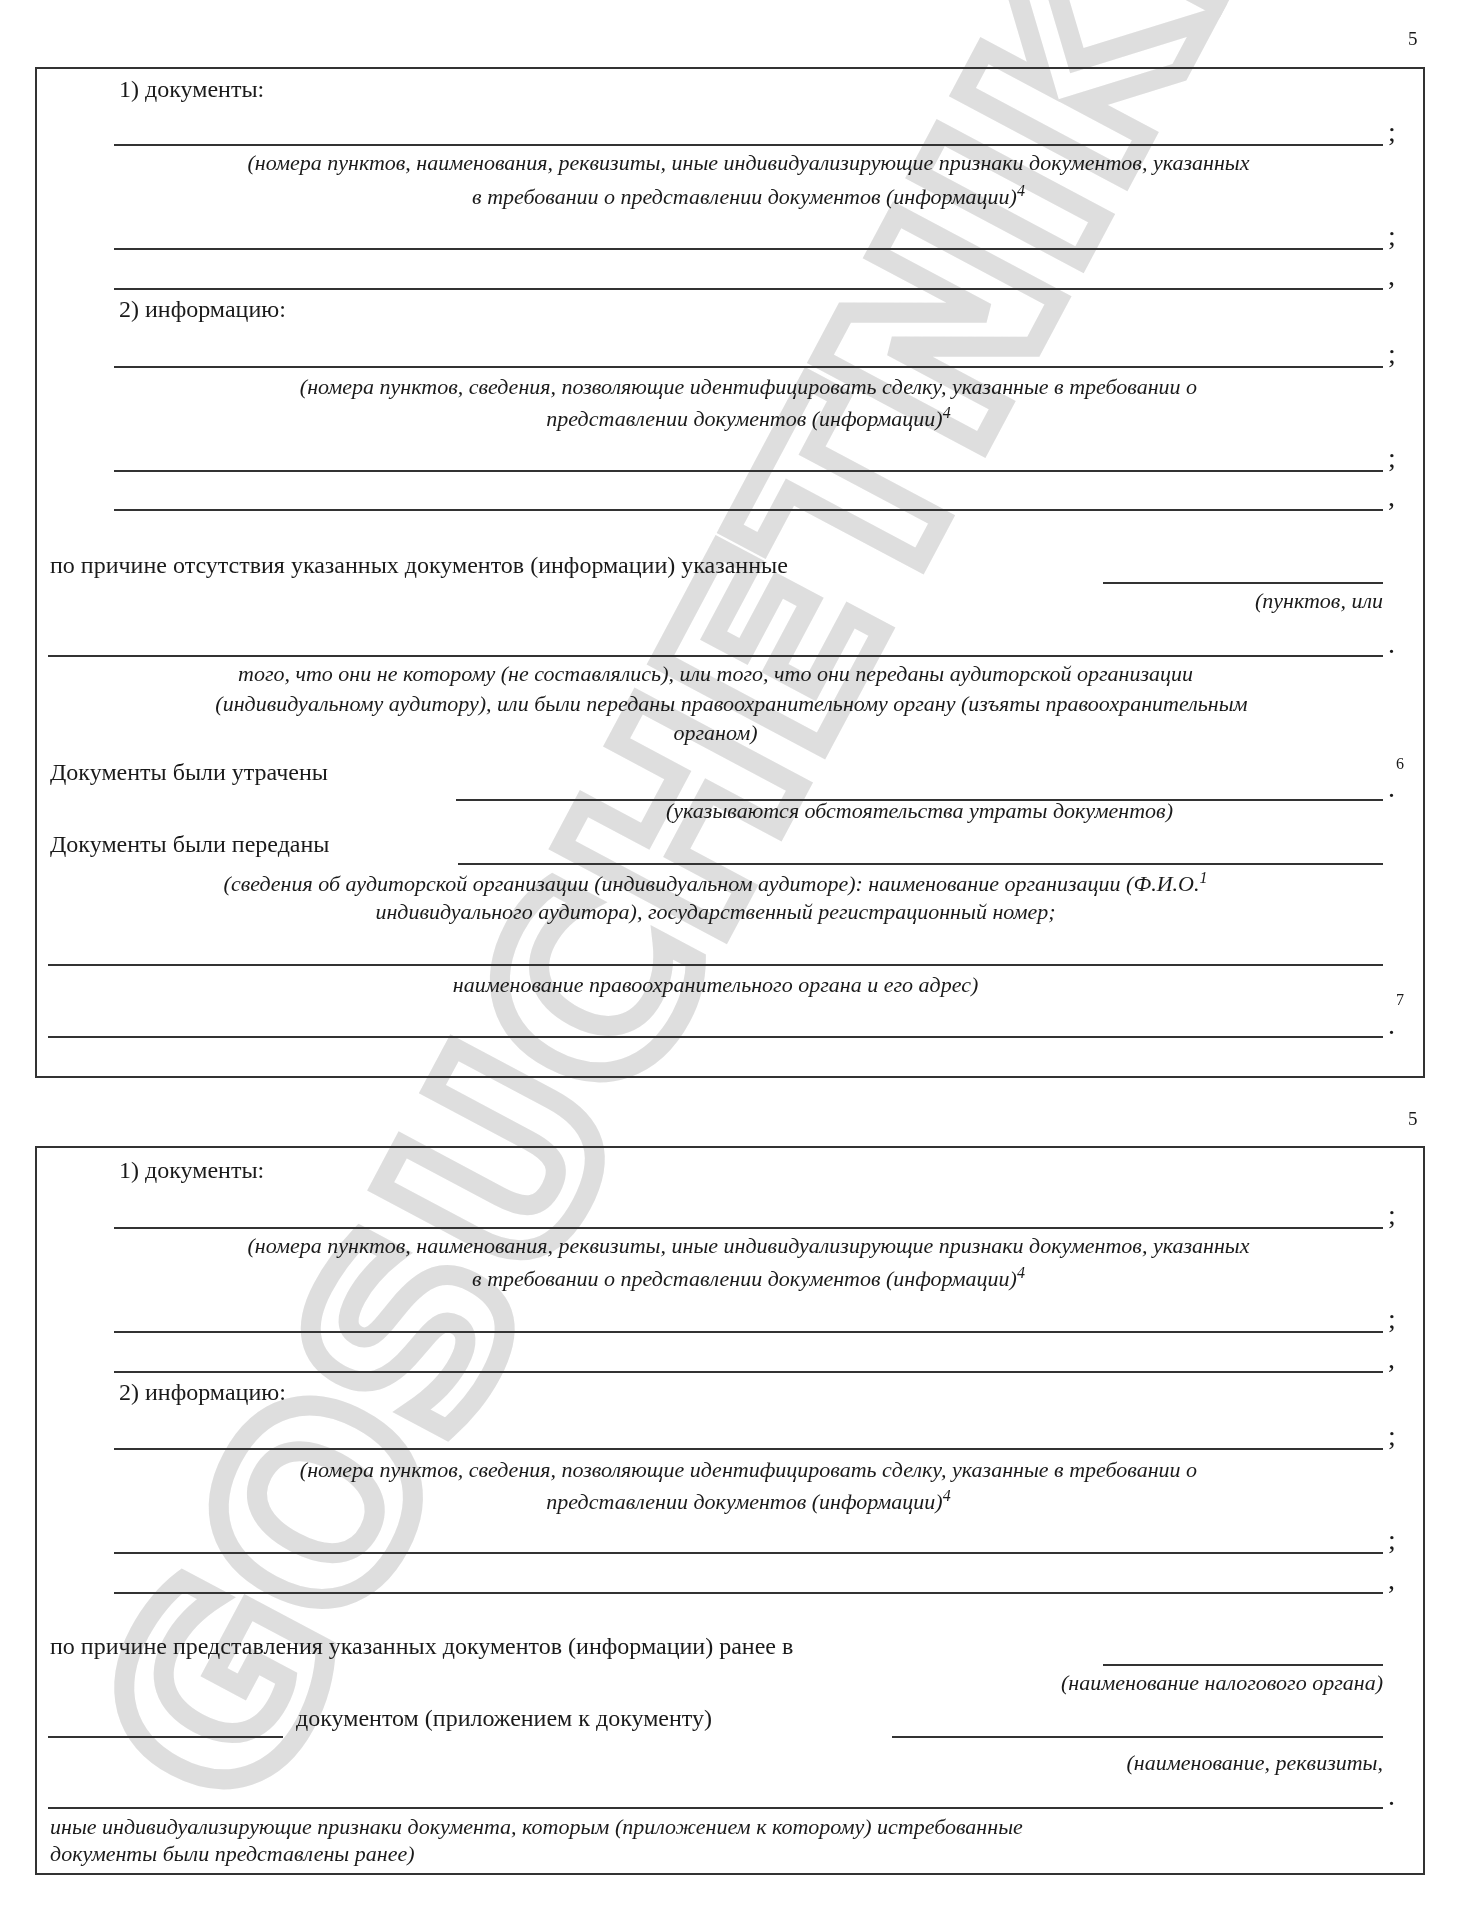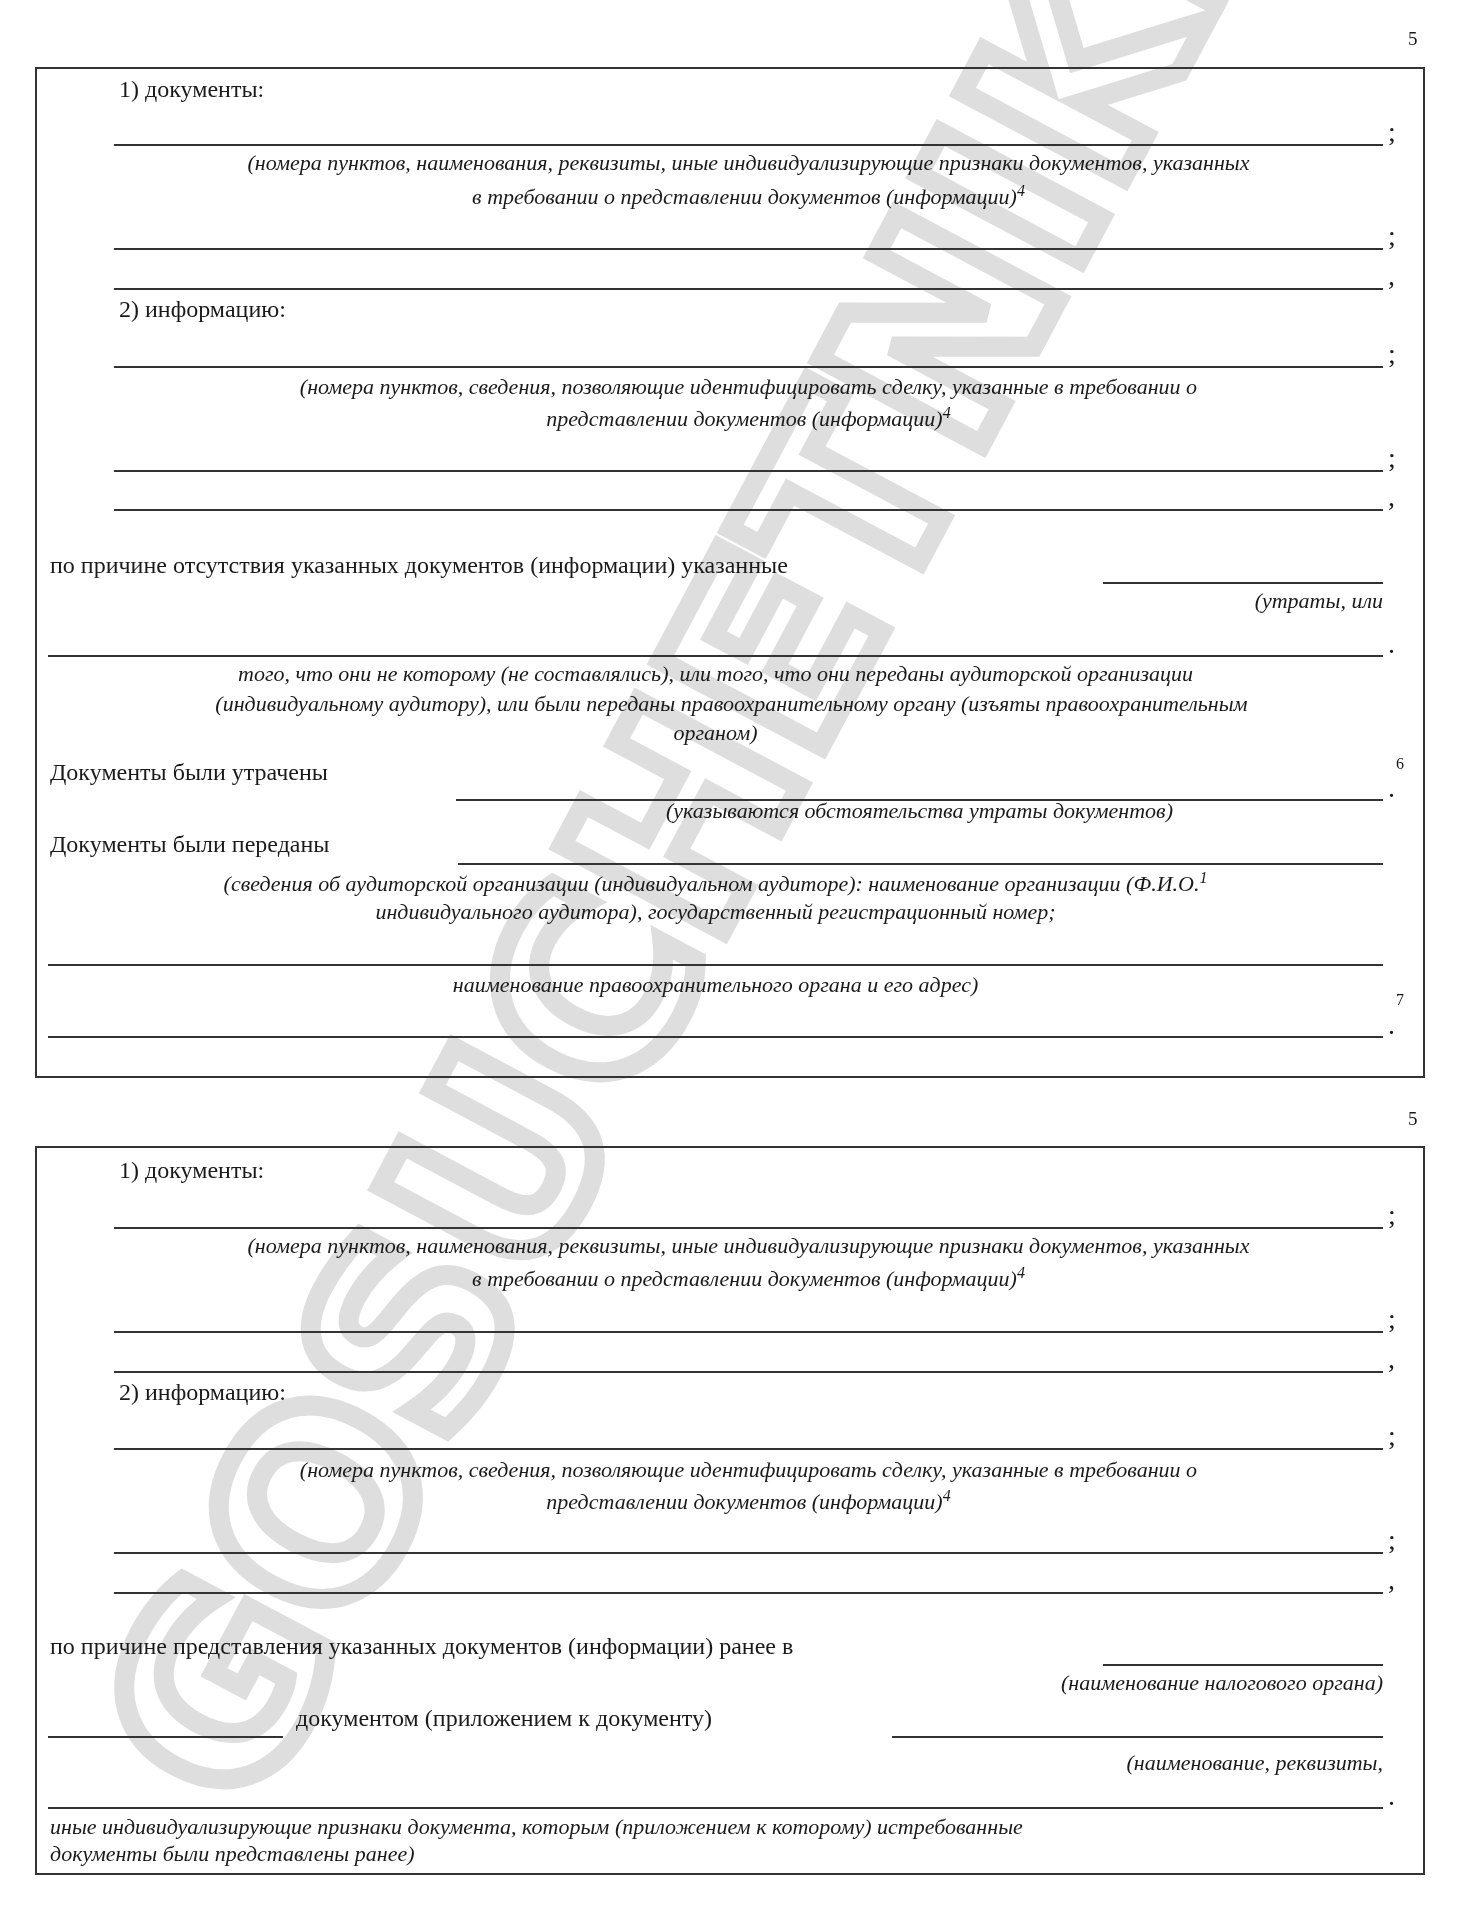--- a/index.html
+++ b/index.html
@@ -41,21 +41,21 @@
 <div class="abs punct" style="left:1388px;top:340px;">;</div>
 <div class="abs cap capc" style="left:114px;top:376px;width:1269px;">(номера пунктов, сведения, позволяющие идентифицировать сделку, указанные в требовании о</div>
 <div class="abs cap capc" style="left:114px;top:405px;width:1269px;"><span>представлении документов (информации)</span><sup class="sup">4</sup></div>
 <div class="line" style="left:114px;top:470px;width:1269px;"></div>
 <div class="abs punct" style="left:1388px;top:444px;">;</div>
 <div class="line" style="left:114px;top:509px;width:1269px;"></div>
 <div class="abs punct" style="left:1388px;top:483px;">,</div>
 
 <div class="abs heading" style="left:50px;top:553px;">по причине отсутствия указанных документов (информации) указанные</div>
 <div class="line" style="left:1103px;top:582px;width:280px;"></div>
-<div class="abs cap" style="right:74px;top:590px;">(утраты, или</div>
+<div class="abs cap" style="right:74px;top:590px;">(пунктов, или</div>
 <div class="line" style="left:48px;top:655px;width:1335px;"></div>
 <div class="abs punct" style="left:1388px;top:630px;">.</div>
 <div class="abs cap capc" style="left:48px;top:663px;width:1335px;">того, что они не которому (не составлялись), или того, что они переданы аудиторской организации</div>
 <div class="abs cap capc" style="left:64px;top:693px;width:1335px;">(индивидуальному аудитору), или были переданы правоохранительному органу (изъяты правоохранительным</div>
 <div class="abs cap capc" style="left:48px;top:722px;width:1335px;">органом)</div>
 
 <div class="abs heading" style="left:50px;top:760px;">Документы были утрачены</div>
 <div class="line" style="left:456px;top:799px;width:927px;"></div>
 <div class="abs punct" style="left:1388px;top:774px;">.</div>
 <div class="abs sup" style="left:1396px;top:756px;">6</div>

